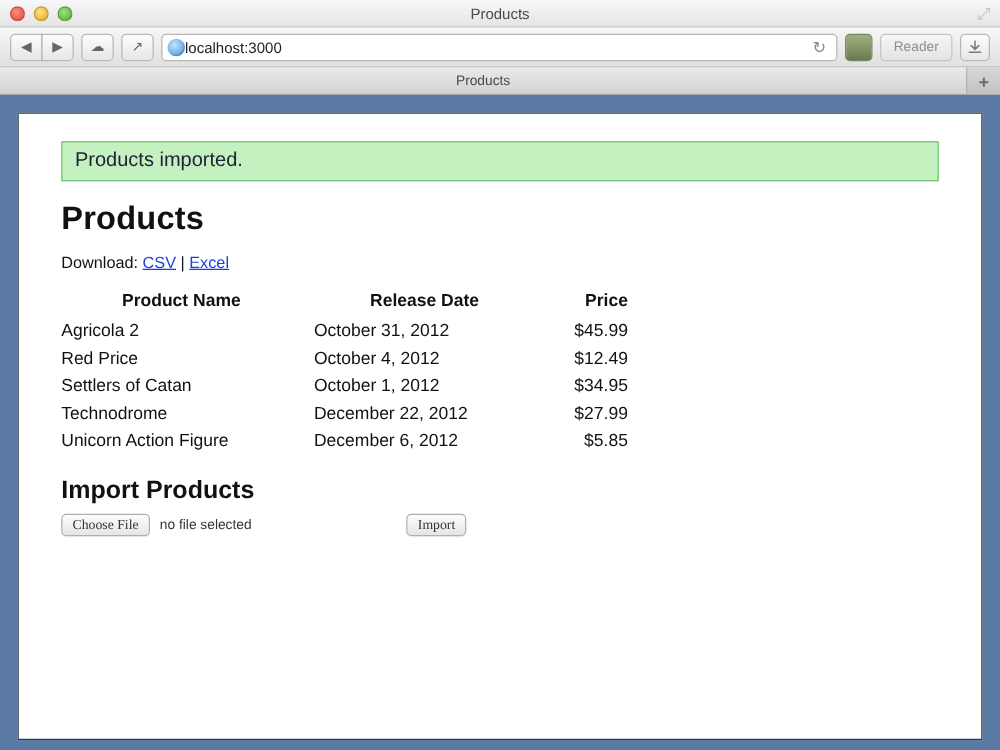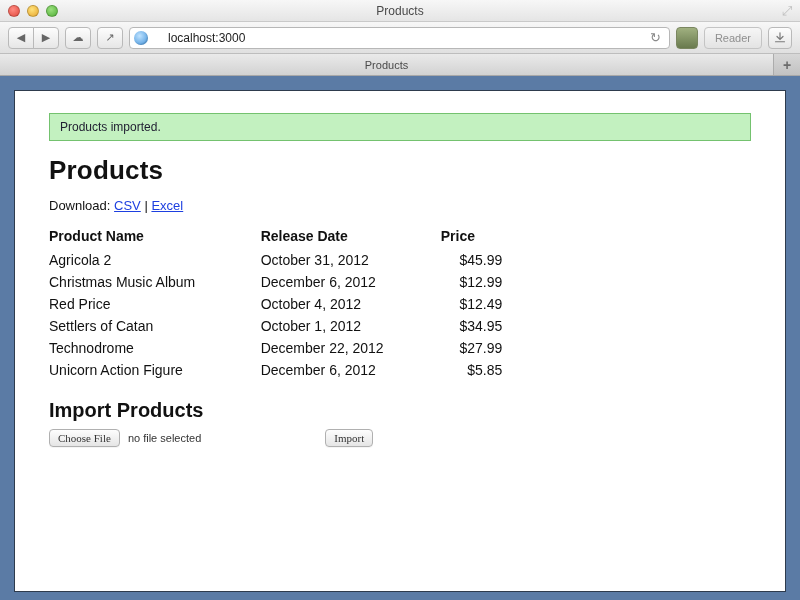--- a/index.html
+++ b/index.html
@@ -54,21 +54,21 @@
     .btn-group .tb-btn:last-child { border-top-left-radius:0;border-bottom-left-radius:0; margin-left:-1px;}
     .url-bar {
       flex: 1;
       height: 22px;
       background: #fff;
       border: 1px solid #b7b7b7;
       border-radius: 4px;
       display: flex;
       align-items: center;
       padding: 0 4px 0 4px;
-      gap: 20px;
+      gap: 0;
     }
     .globe-icon {
       width: 14px; height: 14px; border-radius: 50%;
       background: radial-gradient(circle at 40% 35%, #bfe3ff, #3b8ed8);
       box-shadow: inset -1px -1px 1px rgba(0,0,0,.15);
     }
     .url-text { font-size: 12px; color: #222; font-family: "Lucida Grande","Helvetica Neue",sans-serif;}
     .reload { margin-left:auto; font-size:13px; color:#8a8a8a; padding:0 4px;}
     .leaf-btn {
       height: 22px; width: 22px;
@@ -123,46 +123,46 @@
       background: #fff;
       border: 1px solid #2e3b4d;
       width: 100%;
       height: 100%;
       padding: 22px 34px 18px 34px;
     }
     .flash {
       background: #c3f1c0;
       border: 1px solid #74c26f;
       padding: 6px 10px;
-      font-size: 12px;
+      font-size: 16px;
       color: #223;
       margin-bottom: 14px;
     }
     h1.page-title {
       font-family: Verdana, Geneva, sans-serif;
       font-weight: 900;
       font-size: 26px;
       letter-spacing: 0.2px;
       margin-bottom: 12px;
       color:#111;
     }
     .download-line { font-size: 13px; margin-bottom: 12px; color:#111;}
     .download-line a { color: #1d3fe0; text-decoration: underline; }
     table.products {
       border-collapse: collapse;
       width: 66%;
       font-size: 14px;
     }
     table.products th {
-      text-align: left;
+      text-align: center;
       font-weight: bold;
       padding: 3px 10px 5px 0;
       color:#111;
     }
-    table.products th.price-h { text-align: left; }
+    table.products th.price-h { text-align: right; }
     table.products td {
       padding: 3px 10px 3px 0;
       color:#111;
       white-space: nowrap;
     }
     table.products td.price { text-align: right; }
     h2.import-title {
       font-family: Verdana, Geneva, sans-serif;
       font-weight: 900;
       font-size: 20px;
@@ -262,25 +262,20 @@
           <th class="price-h">Price</th>
         </tr>
       </thead>
       <tbody>
         <tr>
           <td>Agricola 2</td>
           <td>October 31, 2012</td>
           <td class="price">$45.99</td>
         </tr>
         <tr>
-          <td>Christmas Music Album</td>
-          <td>December 6, 2012</td>
-          <td class="price">$12.99</td>
-        </tr>
-        <tr>
           <td>Red Price</td>
           <td>October 4, 2012</td>
           <td class="price">$12.49</td>
         </tr>
         <tr>
           <td>Settlers of Catan</td>
           <td>October 1, 2012</td>
           <td class="price">$34.95</td>
         </tr>
         <tr>

